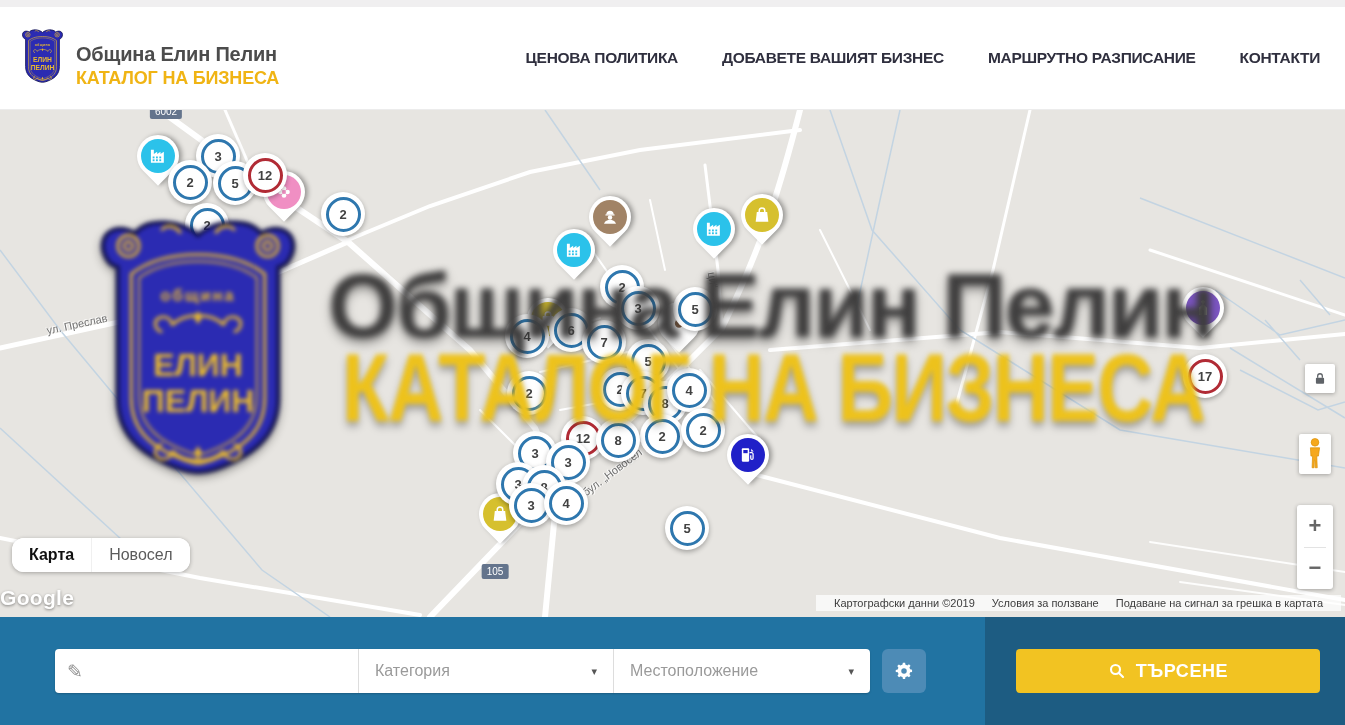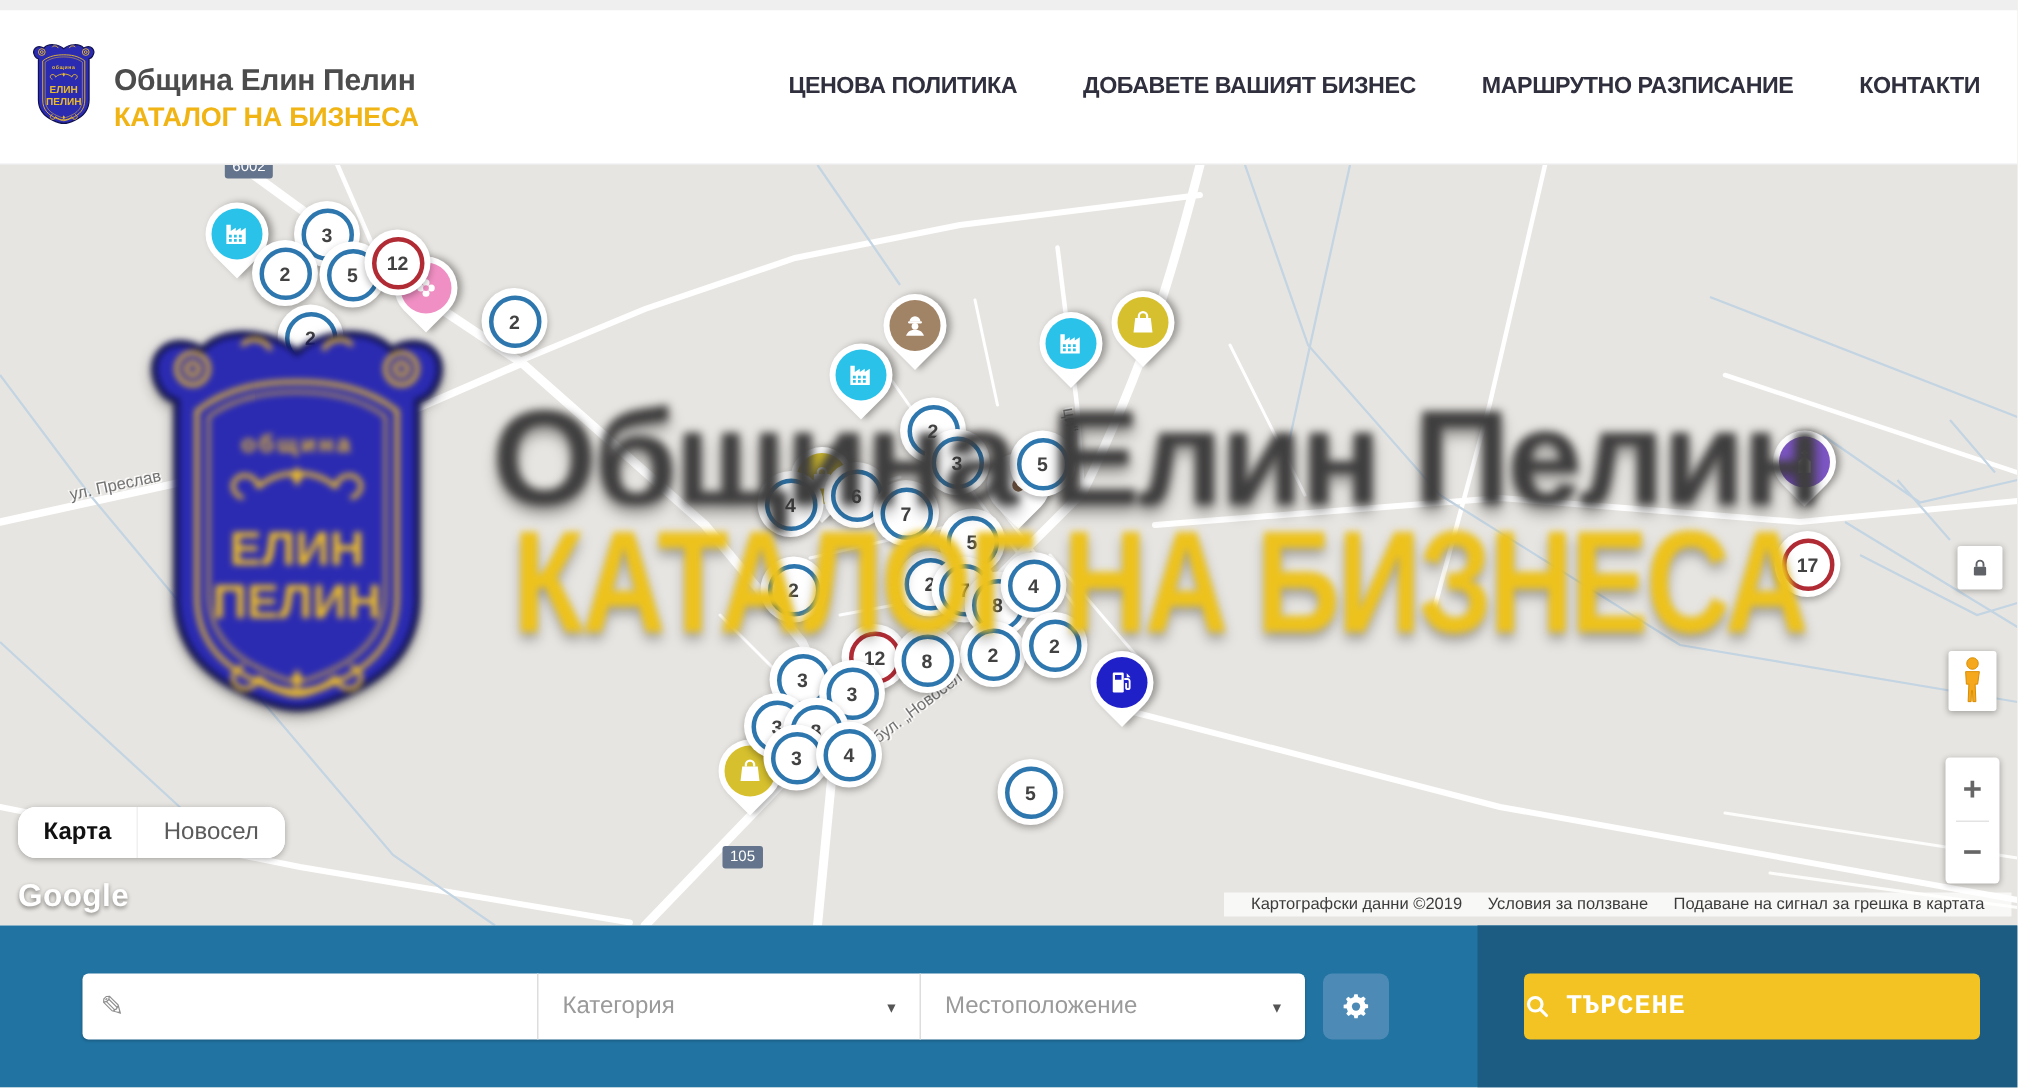--- a/index.html
+++ b/index.html
@@ -34,21 +34,21 @@
 .watermark{position:absolute;inset:0;pointer-events:none}
 .wm-crest{position:absolute;left:85px;top:104px;width:226px;height:290px;filter:blur(2.2px) drop-shadow(0 3px 4px rgba(0,0,0,.45))}
 .wm-title{position:absolute;left:328px;top:145px;font-size:90px;font-weight:bold;color:#3f3e3e;letter-spacing:-2px;white-space:nowrap;filter:blur(3px);text-shadow:0 5px 8px rgba(0,0,0,.4)}
 .wm-sub{position:absolute;left:342px;top:222px;font-size:97px;font-weight:bold;color:#edc21c;letter-spacing:-2px;white-space:nowrap;transform:scaleX(.8);transform-origin:left center;filter:blur(2.6px);text-shadow:0 5px 8px rgba(0,0,0,.35)}
 
 .maptype{position:absolute;left:12px;top:428px;display:flex;box-shadow:0 1px 4px rgba(0,0,0,.3);border-radius:12px;overflow:hidden;background:#fff}
 .maptype button{height:34px;background:#fff;border:none;font-size:16px;padding:0 17px;cursor:pointer;font-family:inherit}
 .maptype .active{font-weight:bold;color:#111}
 .maptype .inactive{color:#5b5b5b;border-left:1px solid #f0f0f0}
 
-.google-logo{position:absolute;left:12px;top:476px;color:#fff;font-size:21px;font-weight:bold;letter-spacing:.3px;text-shadow:0 1px 3px rgba(0,0,0,.45);cursor:pointer}
+.google-logo{position:absolute;left:0;top:476px;color:#fff;font-size:21px;font-weight:bold;letter-spacing:.3px;text-shadow:0 1px 3px rgba(0,0,0,.45);cursor:pointer}
 .attribution{position:absolute;right:4px;top:485px;display:flex;gap:17px;background:rgba(255,255,255,.72);padding:2px 18px;font-size:11px;align-items:center;white-space:nowrap}
 .attr-item{color:#3c3c3c;text-decoration:none}
 
 .ctrl{position:absolute;background:#fff;box-shadow:0 1px 4px rgba(0,0,0,.3);border-radius:2px;display:flex;align-items:center;justify-content:center;cursor:pointer;border:none}
 .lock{left:1305px;top:254px;width:30px;height:29px}
 .pegman{left:1299px;top:324px;width:32px;height:40px}
 .zoomctrl{position:absolute;left:1297px;top:395px;width:36px;height:84px;background:#fff;border-radius:3px;box-shadow:0 1px 4px rgba(0,0,0,.3);display:flex;flex-direction:column;align-items:center}
 .zoomctrl button{flex:1;width:100%;background:none;border:none;font-size:22px;color:#666;cursor:pointer;font-weight:bold;font-family:inherit}
 .zdiv{width:22px;height:1px;background:#e3e3e3}
 
@@ -59,21 +59,21 @@
 .f-key{width:303px;display:flex;align-items:center;padding:0 12px;gap:10px}
 .f-key input{border:none;outline:none;font-size:16px;color:#555;width:100%;font-family:inherit;background:transparent}
 .f-key input::placeholder{color:#9a9a9a}
 .pencil{color:#8f8f8f;font-size:19px}
 .f-sel{border-left:1px solid #ddd;display:flex;align-items:center;justify-content:space-between;padding:0 16px;cursor:pointer}
 .f-cat{width:255px}
 .f-loc{width:257px}
 .f-sel .val{font-size:16px;color:#9a9a9a}
 .caret{color:#555;font-size:11px}
 .gear-btn{position:absolute;left:882px;top:32px;width:44px;height:44px;background:#4d8bb6;border:none;border-radius:6px;display:flex;align-items:center;justify-content:center;cursor:pointer}
-.search-btn{position:absolute;left:1016px;top:32px;width:304px;height:44px;background:#f2c322;border:none;border-radius:4px;color:#fff;font-size:18px;font-weight:bold;letter-spacing:.6px;display:flex;align-items:center;gap:10px;cursor:pointer;font-family:Liberation Mono, monospace}
+.search-btn{position:absolute;left:1016px;top:32px;width:304px;height:44px;background:#f2c322;border:none;border-radius:4px;color:#fff;font-size:18px;font-weight:bold;letter-spacing:.6px;display:flex;align-items:center;justify-content:center;gap:10px;cursor:pointer;font-family:Liberation Sans, sans-serif}
 </style>
 </head>
 <body>
 
 <div class="topstrip"></div>
 
 <header>
   <div class="brand">
     <div class="crest-small"><svg viewBox="0 0 230 300" width="100%" height="100%">
           <path d="M115 22C98 6 62 4 50 20 26 6 8 26 21 47c3 5 7 7 11 8v135c0 37 23 55 46 66 14 7 28 11 37 11s23-4 37-11c23-11 46-29 46-66V55c4-1 8-3 11-8C222 26 204 6 180 20 168 4 132 6 115 22z" fill="#2b2bb2" stroke="#10104f" stroke-width="4"></path>

